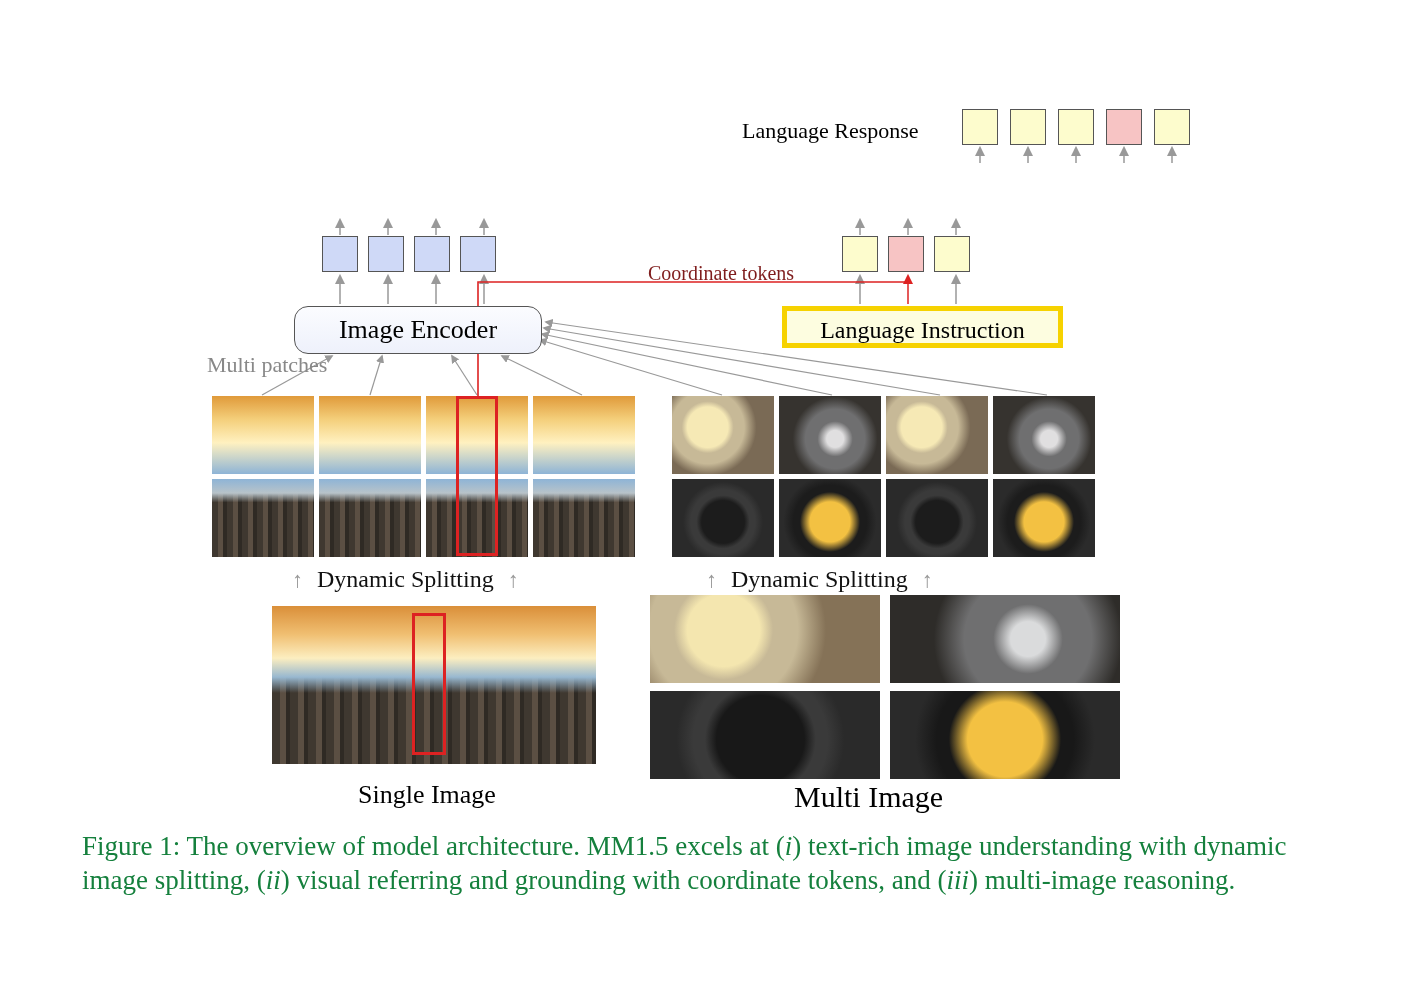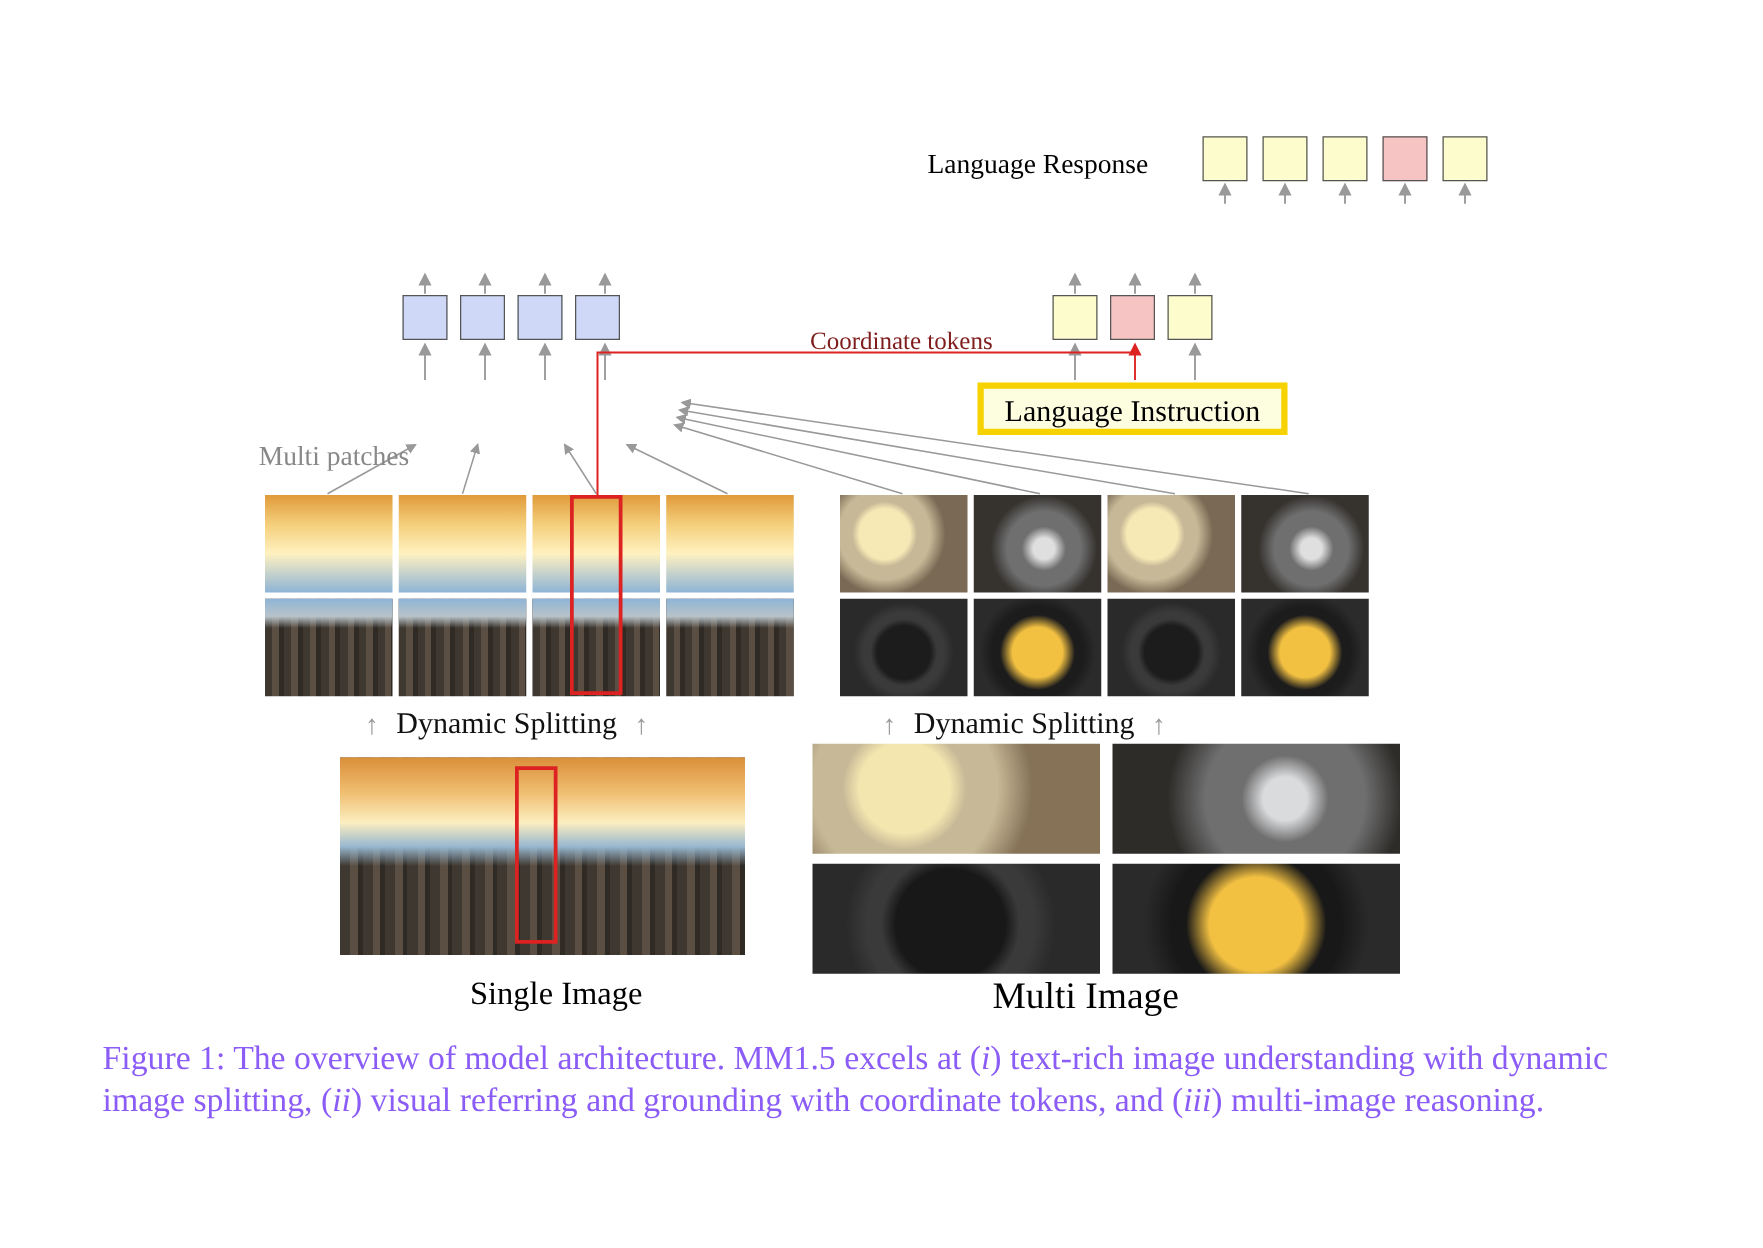--- a/index.html
+++ b/index.html
@@ -93,21 +93,21 @@
     text-align: center;
     font-size: 26px;
     line-height: 46px;
   }
 
   
   .lang-instruction-box {
     position: absolute;
     top: 246px;
     left: 700px;
-    width: 248px;
+    width: 281px;
     height: 42px;
     border: 5px solid #f6d200;
     background: #fdfde0;
     text-align: center;
     font-size: 24px;
     line-height: 38px;
   }
 
   .coord-tokens-label {
     position: absolute;
@@ -232,33 +232,33 @@
     background: radial-gradient(circle at 60% 50%, #dadbdc 0 12%, #6f6f70 24% 44%, #2e2c29 65% 100%);
   }
   .mt-pan {
     background: radial-gradient(circle at 48% 55%, #181818 0 34%, #3a3a3a 43% 52%, #2a2a2a 65% 100%);
   }
   .mt-omelette {
     background: radial-gradient(circle at 50% 55%, #f3c142 0 30%, #181818 45% 55%, #2a2a2a 72% 100%);
   }
 
   
-  .single-label { position: absolute; top: 720px; left: 294px; font-size: 26px; }
+  .single-label { position: absolute; top: 720px; left: 276px; font-size: 26px; }
   .multi-label  { position: absolute; top: 720px; left: 712px; font-size: 30px; }
 
   
   .caption {
     position: absolute;
     left: 82px;
     top: 830px;
     width: 1210px;
     font-family: Georgia, 'Times New Roman', serif;
     font-size: 27px;
     line-height: 1.25;
-    color: #8b5cf6;
+    color: #15803d;
   }
   .caption .italic { font-style: italic; }
 
   
   svg.connectors {
     position: absolute;
     left: 0; top: 0;
     width: 100%; height: 100%;
     pointer-events: none;
   }
@@ -335,20 +335,21 @@
       </div>
 
     <div class="lang-in-tokens" id="lin-tokens">
         <div class="token"></div>
         <div class="token pink"></div>
         <div class="token"></div>
       </div>
 
     <div class="coord-tokens-label">Coordinate tokens</div>
 
+    <div class="encoder-box">Image Encoder</div>
 
     <div class="lang-instruction-box">Language Instruction</div>
 
     <div class="image-patches-label">Multi patches</div>
 
     <div class="patch-grid left">
       <div class="patch skyline-top"></div>
       <div class="patch skyline-top"></div>
       <div class="patch skyline-top"></div>
       <div class="patch skyline-top"></div>

